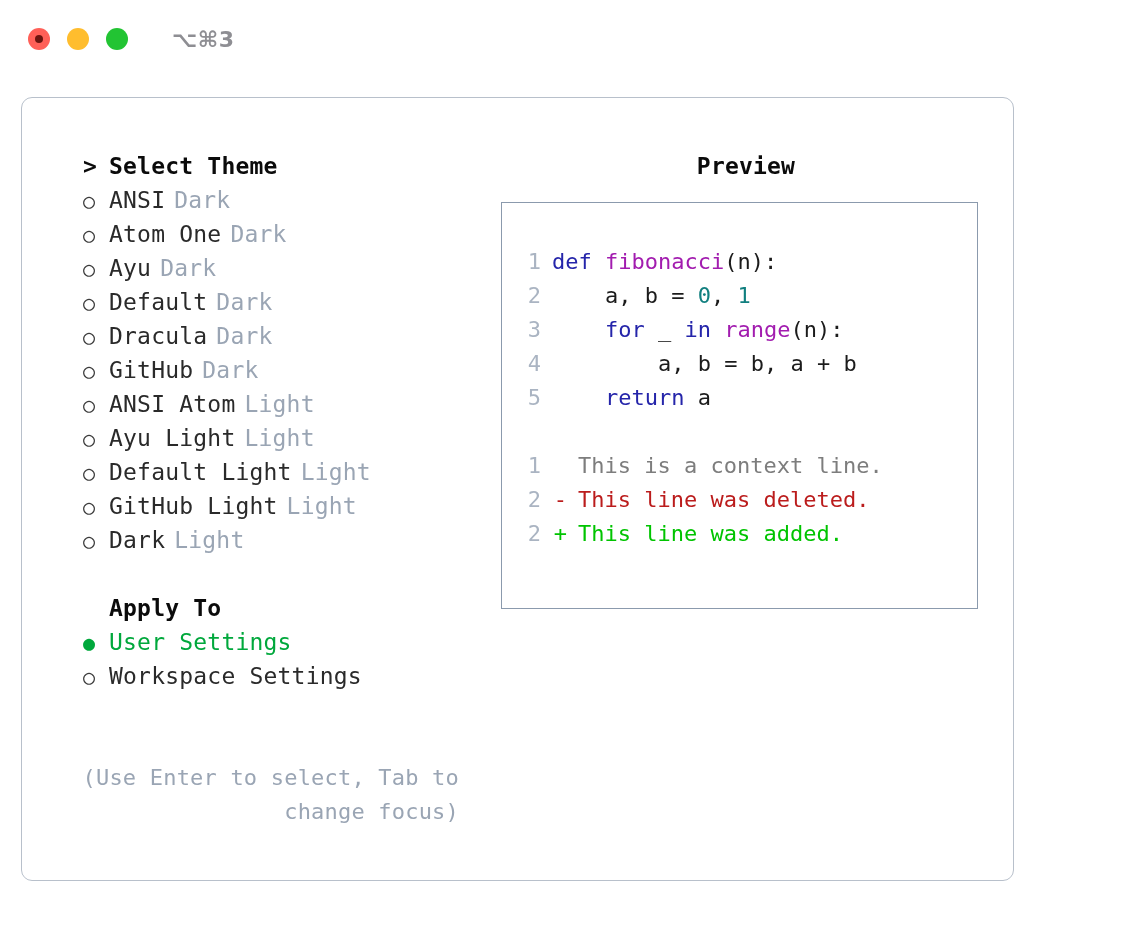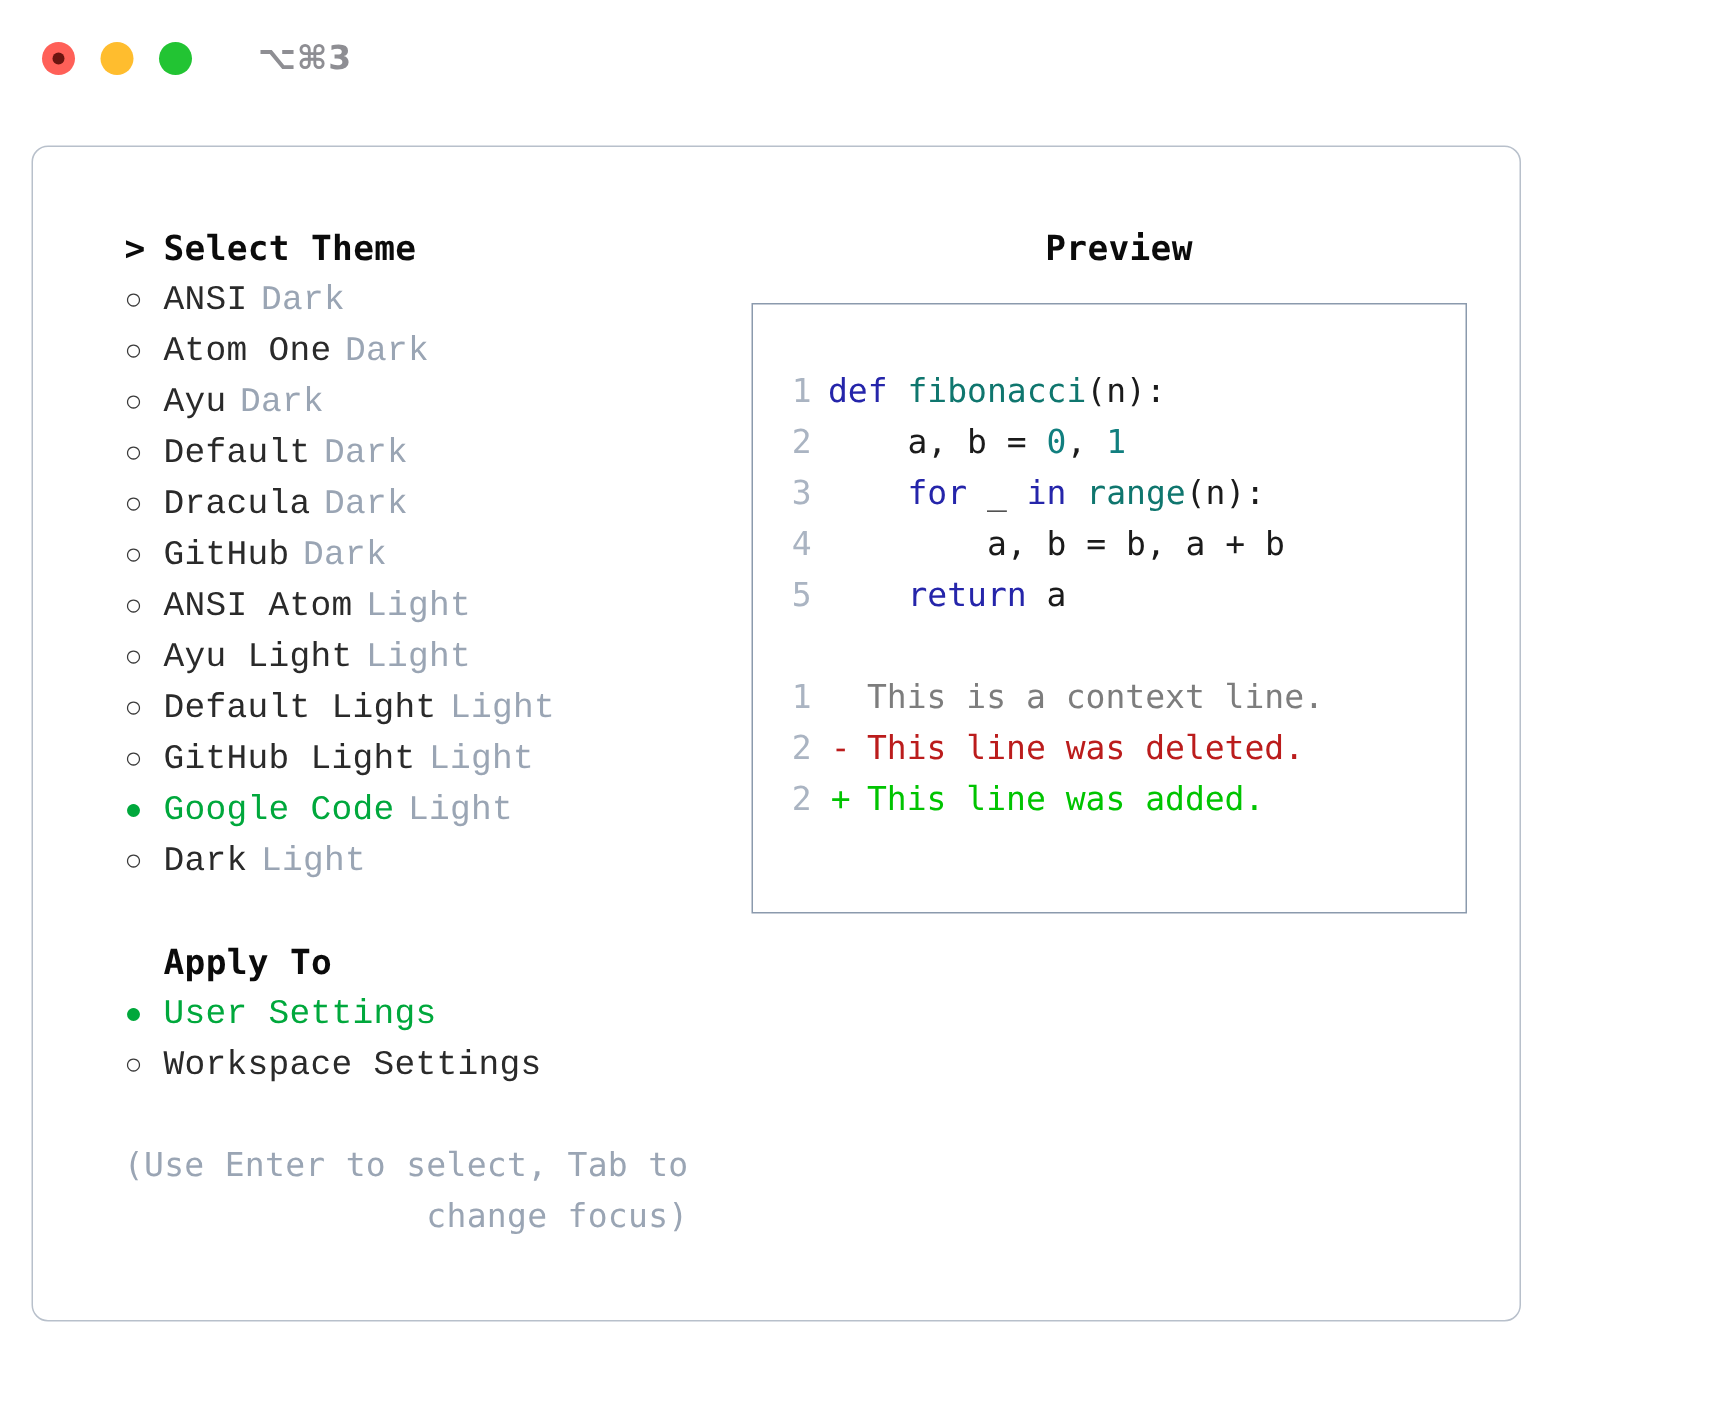--- a/index.html
+++ b/index.html
@@ -118,21 +118,20 @@
     width: 26px;
   }
 
   .theme-row {
     font-size: 23px;
     height: 34px;
     line-height: 34px;
     white-space: nowrap;
     color: #2a2a2a;
     letter-spacing: 0.2px;
-    font-family: Liberation Mono, monospace;
   }
   .bullet {
     display: inline-block;
     width: 26px;
     font-size: 20px;
     color: #3a3a3a;
   }
   .bullet.on {
     color: #00a83c;
   }
@@ -221,21 +220,21 @@
   }
   .diff-text {
     margin-left: 11px;
     white-space: pre;
   }
 
   .blank-line { height: 34px; }
 
   
   .tok-kw   { color: #2525aa; }
-  .tok-fn   { color: #0f766e; }
+  .tok-fn   { color: #a21caf; }
   .tok-num  { color: #117f7f; }
   .tok-pl   { color: #1b1b1b; }
   .diff-ctx { color: #7d7d7d; }
   .diff-del { color: #bb1c1c; }
   .diff-add { color: #00c400; }
 </style>
 </head>
 <body>
 
 <div id="window">
@@ -269,21 +268,20 @@
         <div class="theme-row"><span class="bullet">○</span><span class="theme-name">GitHub</span><span class="theme-tag">Dark</span></div>
 
         <div class="theme-row"><span class="bullet">○</span><span class="theme-name">ANSI Atom</span><span class="theme-tag">Light</span></div>
 
         <div class="theme-row"><span class="bullet">○</span><span class="theme-name">Ayu Light</span><span class="theme-tag">Light</span></div>
 
         <div class="theme-row"><span class="bullet">○</span><span class="theme-name">Default Light</span><span class="theme-tag">Light</span></div>
 
         <div class="theme-row"><span class="bullet">○</span><span class="theme-name">GitHub Light</span><span class="theme-tag">Light</span></div>
 
-        <div class="theme-row"><span class="bullet on">●</span><span class="theme-name sel">Google Code</span><span class="theme-tag">Light</span></div>
 
         <div class="theme-row"><span class="bullet">○</span><span class="theme-name">Dark</span><span class="theme-tag">Light</span></div>
 
         <div class="section-gap"></div>
 
         <div class="header-row"><span class="hdr-pad"></span><span>Apply To</span></div>
 
         <div class="theme-row"><span class="bullet on">●</span><span class="theme-name sel">User Settings</span></div>
 
         <div class="theme-row"><span class="bullet">○</span><span class="theme-name">Workspace Settings</span></div>

